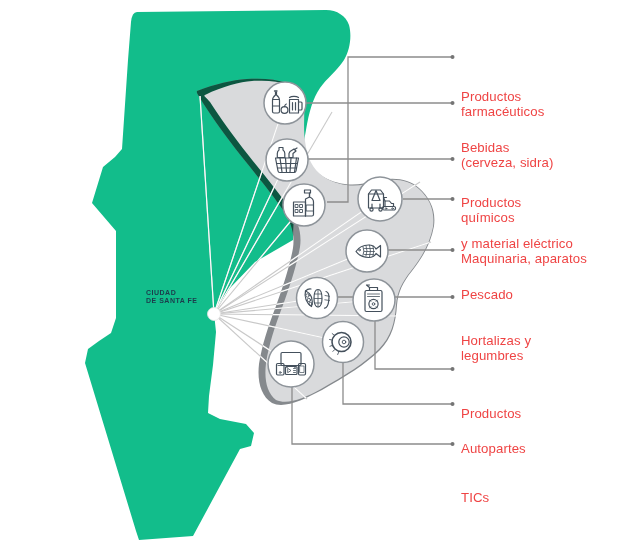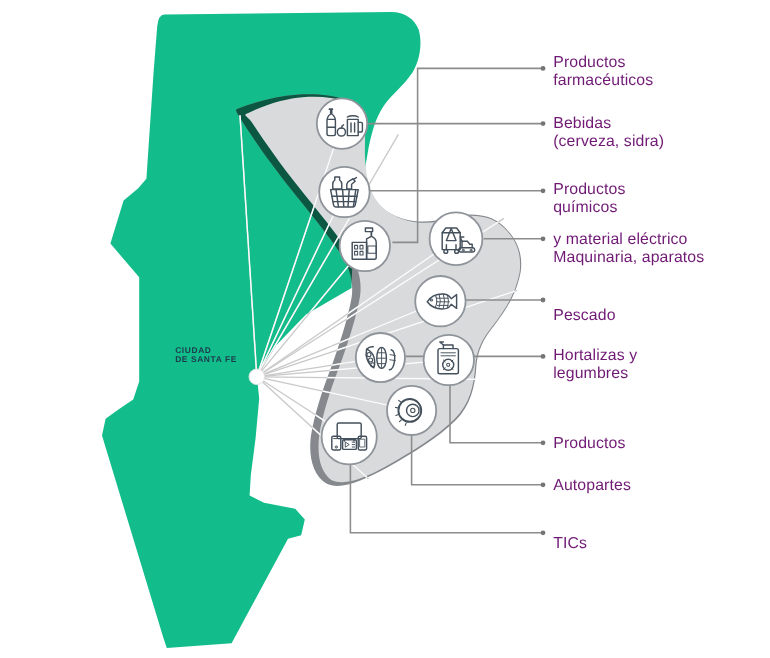--- a/index.html
+++ b/index.html
@@ -1,20 +1,20 @@
 <!DOCTYPE html>
 <html><head>
 <meta charset="utf-8">
 <style>
   html,body{margin:0;padding:0;background:#ffffff;}
   .stage{position:relative;width:642px;height:548px;background:#fff;overflow:hidden;
          font-family:"Liberation Sans",sans-serif;}
   svg{position:absolute;left:0;top:0;}
-  .product-label{position:absolute;left:461px;color:#701a75;font-size:13.2px;
-                 line-height:14.6px;letter-spacing:0.1px;white-space:nowrap;}
+  .product-label{position:absolute;left:461px;color:#ef4444;font-size:13.2px;
+                 line-height:14.6px;letter-spacing:0.1px;white-space:nowrap;margin-top:45px;}
   .product-label span{display:block;}
   .city-label{position:absolute;left:146px;top:289px;color:#1d3b4c;font-size:7px;
               font-weight:bold;line-height:8px;letter-spacing:0.5px;white-space:nowrap;}
   .city-label span{display:block;}
 </style>
 </head>
 <body>
 
 <div class="stage">
 
@@ -261,21 +261,21 @@
   <span>(cerveza, sidra)</span>
 </div>
 <div class="product-label" style="top:151px">
   <span>Productos</span>
   <span>químicos</span>
 </div>
 <div class="product-label" style="top:192px">
   <span>y material eléctrico</span>
   <span>Maquinaria, aparatos</span>
 </div>
-<div class="product-label" style="top:256px">
+<div class="product-label" style="top:243px">
   <span>Pescado</span>
   <span></span>
 </div>
 <div class="product-label" style="top:289px">
   <span>Hortalizas y</span>
   <span>legumbres</span>
 </div>
 <div class="product-label" style="top:362px">
   <span>Productos</span>
   <span></span>

